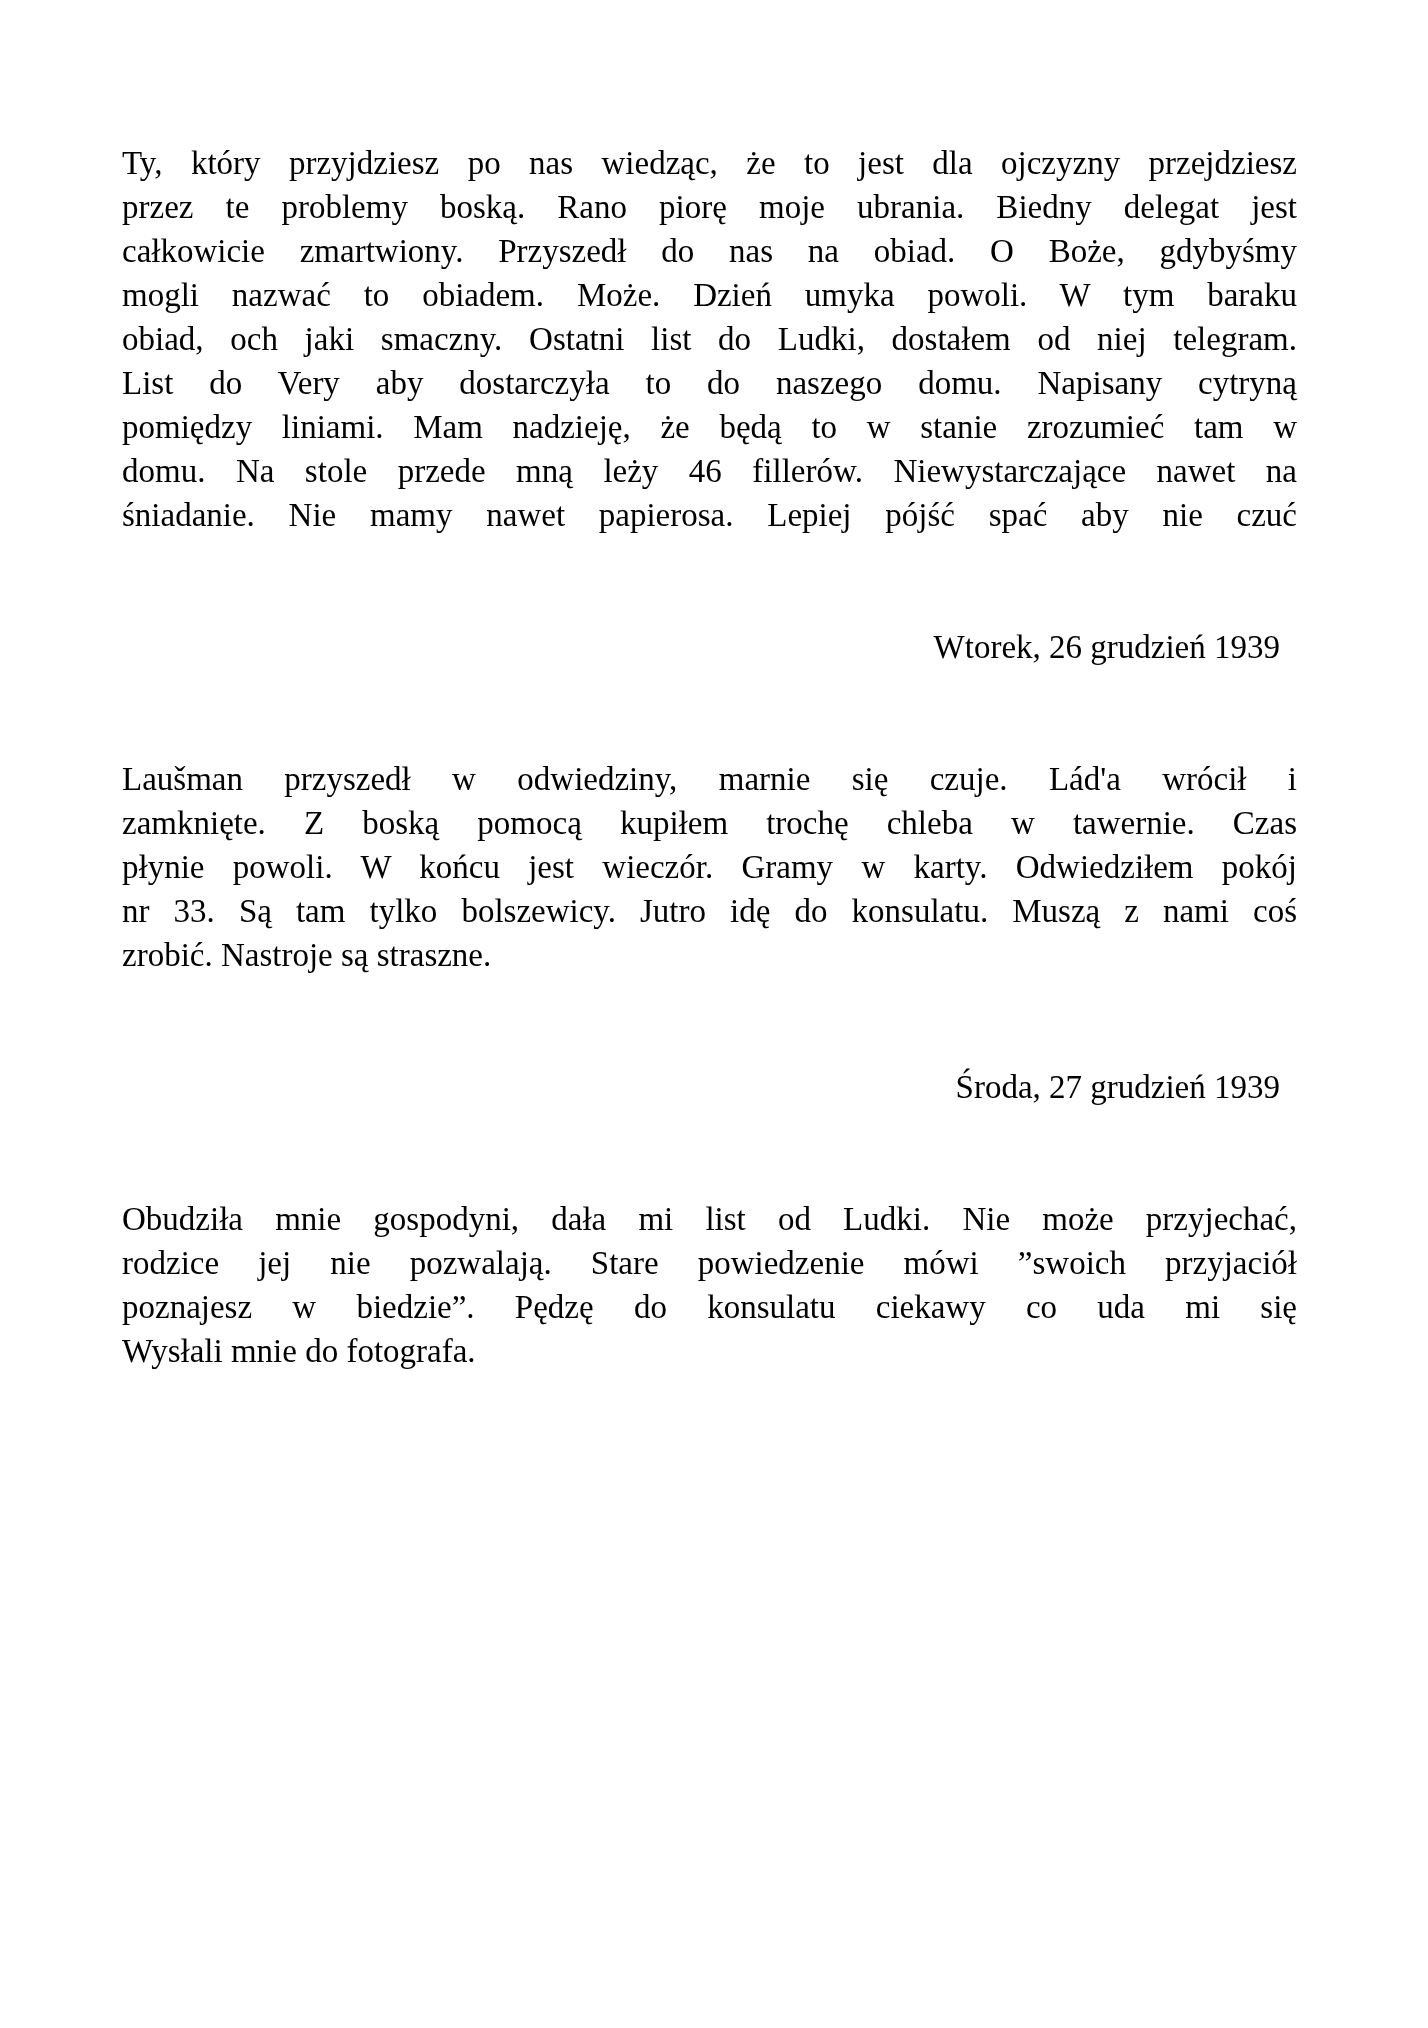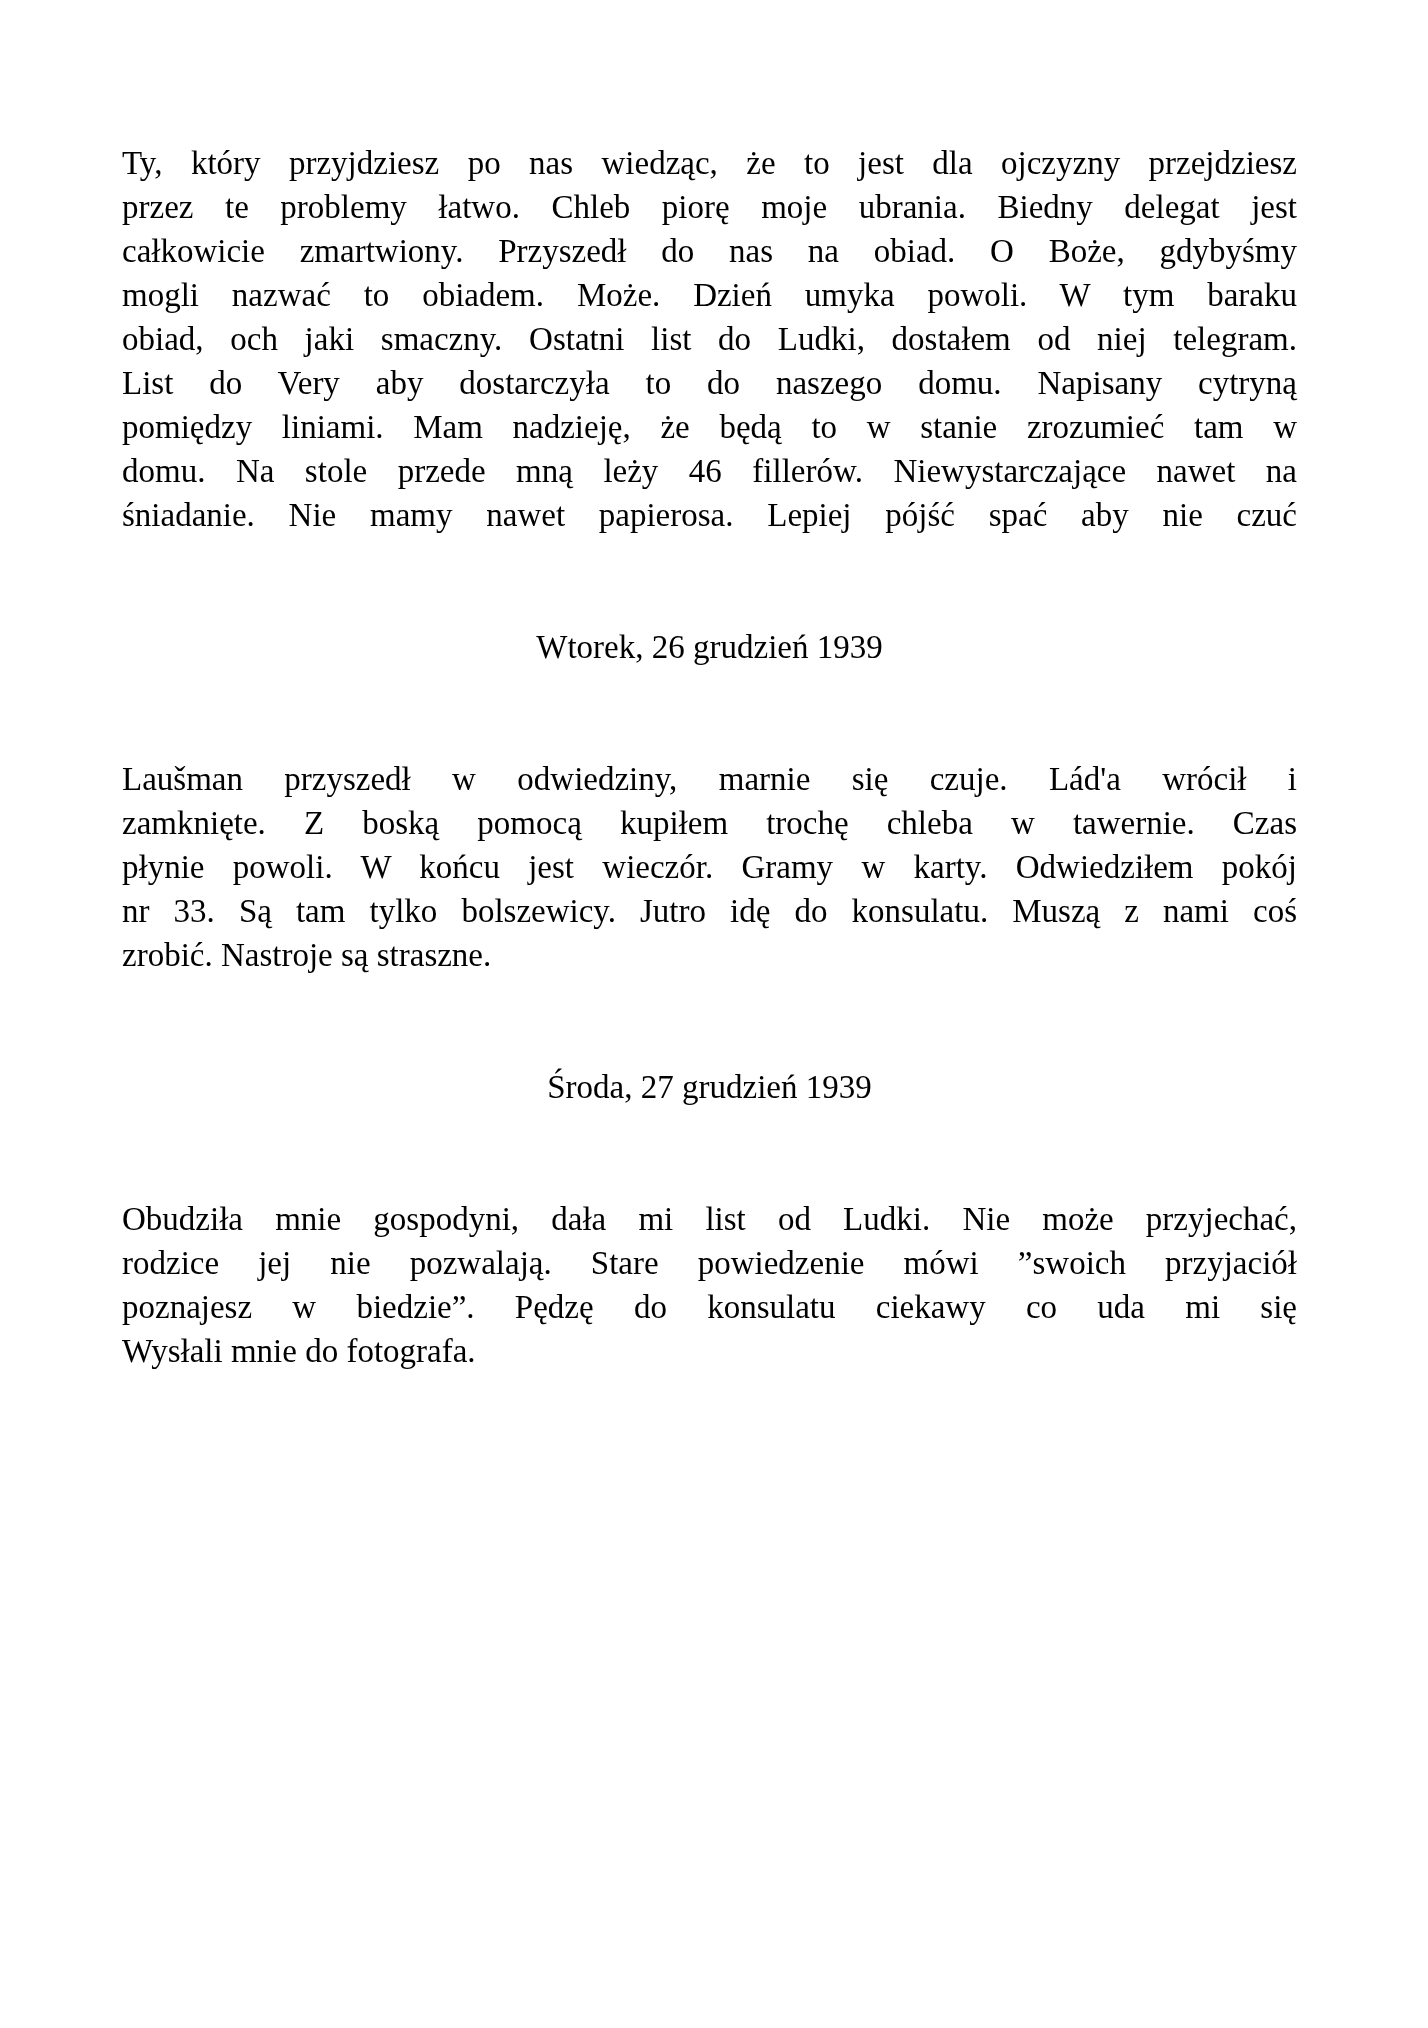--- a/index.html
+++ b/index.html
@@ -29,32 +29,32 @@
   
   .line {
     text-align: justify;
     text-align-last: justify;
     min-height: 44px;
   }
   .line.last {
     text-align-last: left;
   }
   .date {
-    text-align: center;
+    text-align: right;
     margin: 88px 17px;
   }
 </style>
 </head>
 <body>
 
 <div class="page">
   <div id="doc-body">
       <div class="para">
         <div class="line">Ty, który przyjdziesz po nas wiedząc, że to jest dla ojczyzny przejdziesz</div>
-        <div class="line">przez te problemy łatwo. Chleb piorę moje ubrania. Biedny delegat jest</div>
+        <div class="line">przez te problemy boską. Rano piorę moje ubrania. Biedny delegat jest</div>
         <div class="line">całkowicie zmartwiony. Przyszedł do nas na obiad. O Boże, gdybyśmy</div>
         <div class="line">mogli nazwać to obiadem. Może. Dzień umyka powoli. W tym baraku</div>
         <div class="line">obiad, och jaki smaczny. Ostatni list do Ludki, dostałem od niej telegram.</div>
         <div class="line">List do Very aby dostarczyła to do naszego domu. Napisany cytryną</div>
         <div class="line">pomiędzy liniami. Mam nadzieję, że będą to w stanie zrozumieć tam w</div>
         <div class="line">domu. Na stole przede mną leży 46 fillerów. Niewystarczające nawet na</div>
         <div class="line">śniadanie. Nie mamy nawet papierosa. Lepiej pójść spać aby nie czuć</div>
       </div>
       <div class="date">Wtorek, 26 grudzień 1939</div>
       <div class="para">

